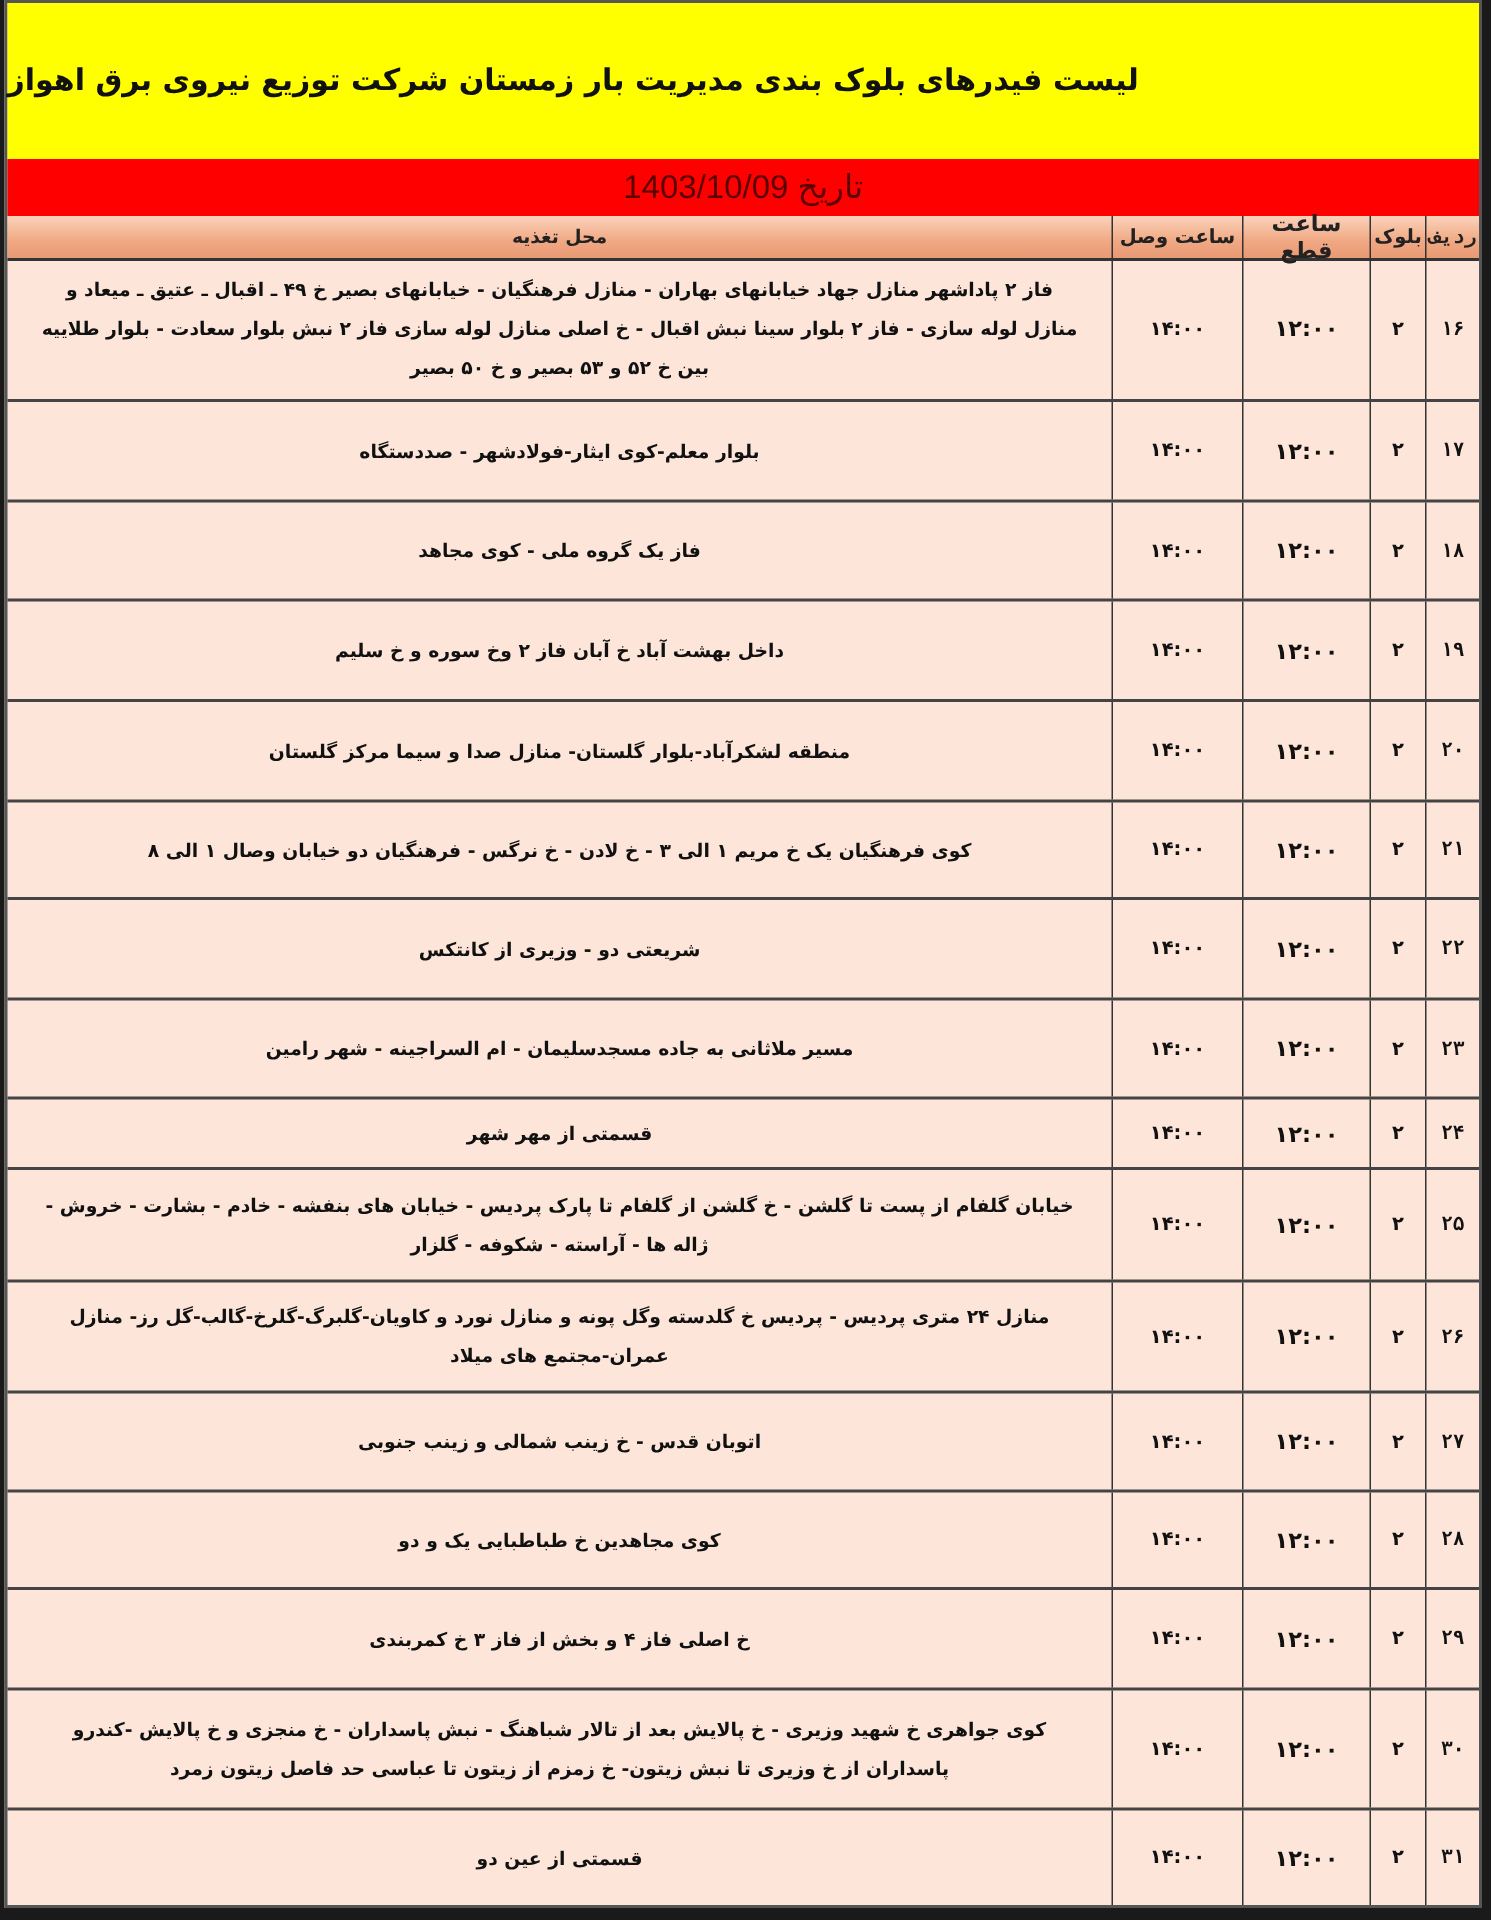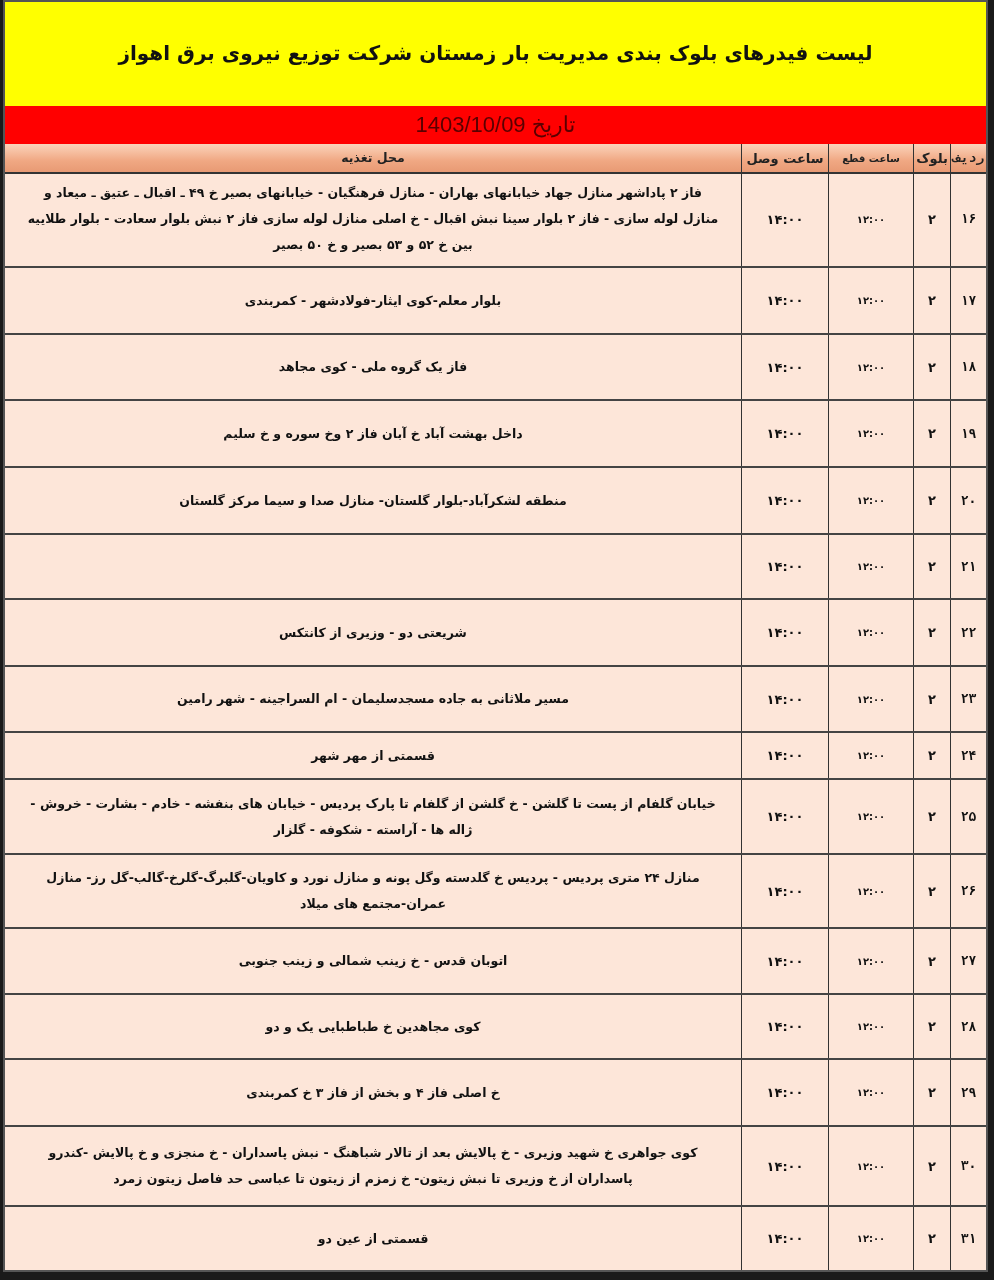--- a/index.html
+++ b/index.html
@@ -6,21 +6,21 @@
   body {
     width:994px; height:1280px; background:#1a1a1a; overflow:hidden;
     font-family:"DejaVu Sans", sans-serif;
   }
   .sheet {
     position:absolute; left:3px; top:0; width:985px; height:1272px;
     background:#fde6d9; border:2px solid #555; box-sizing:border-box;
   }
   .title-band {
     position:absolute; left:0; top:0; width:100%; height:104px;
-    background:#ffff00; display:flex; align-items:center; justify-content:center;
+    background:#ffff00; display:flex; align-items:center; 
     border-bottom:1px solid #c9a400;
   }
   .title-band span {
     direction:rtl; font-weight:bold; font-size:20px; color:#111;
     margin-top:-2px;
   }
   .date-band {
     position:absolute; left:0; top:104px; width:100%; height:38px;
     background:#ff0000; display:flex; align-items:center; justify-content:center;
   }
@@ -37,21 +37,21 @@
     border-left:1px solid #333; text-align:center;
   }
   .hcell { top:0; height:28px; font-size:13px; font-weight:bold; color:#222; direction:rtl; }
   .row {
     position:absolute; left:0; width:100%; box-sizing:border-box;
     border-bottom:2px solid #444;
   }
   .row .cell { top:0; bottom:0; font-weight:bold; color:#111; }
   .c-idx   { left:945px; width:36px; border-left:1px solid #333; font-size:13px;font-family:Liberation Mono, monospace; }
   .c-block { left:908px; width:37px; font-size:13px; }
-  .c-cut   { left:823px; width:85px; font-size:10px; }
+  .c-cut   { left:823px; width:85px; font-size:15px; }
   .c-conn  { left:736px; width:87px; font-size:13px;text-align:center; }
   .c-loc   { left:0; width:736px; border-left:none; font-size:12.5px; direction:rtl; line-height:26px; padding:0 21px; }
   .head-row .c-loc { border-left:none; }
 </style>
 </head>
 <body>
 
 <div class="sheet">
   <div class="title-band">
     <span>لیست فیدرهای بلوک بندی مدیریت بار زمستان شرکت توزیع نیروی برق اهواز</span>
@@ -73,21 +73,21 @@
     <div class="cell c-block">۲</div>
     <div class="cell c-cut">۱۲:۰۰</div>
     <div class="cell c-conn">۱۴:۰۰</div>
     <div class="cell c-loc">فاز ۲ پاداشهر منازل جهاد خیابانهای بهاران - منازل فرهنگیان - خیابانهای بصیر خ ۴۹ ـ اقبال ـ عتیق ـ میعاد و منازل لوله سازی - فاز ۲ بلوار سینا نبش اقبال - خ اصلی منازل لوله سازی فاز ۲ نبش بلوار سعادت - بلوار طلاییه بین خ ۵۲ و ۵۳ بصیر و خ ۵۰ بصیر</div>
   </div>
   <div class="row" style="top:266px;height:67px">
     <div class="cell c-idx">۱۷</div>
     <div class="cell c-block">۲</div>
     <div class="cell c-cut">۱۲:۰۰</div>
     <div class="cell c-conn">۱۴:۰۰</div>
-    <div class="cell c-loc">بلوار معلم-کوی ایثار-فولادشهر - کمربندی</div>
+    <div class="cell c-loc">بلوار معلم-کوی ایثار-فولادشهر - صددستگاه</div>
   </div>
   <div class="row" style="top:333px;height:66px">
     <div class="cell c-idx">۱۸</div>
     <div class="cell c-block">۲</div>
     <div class="cell c-cut">۱۲:۰۰</div>
     <div class="cell c-conn">۱۴:۰۰</div>
     <div class="cell c-loc">فاز یک گروه ملی - کوی مجاهد</div>
   </div>
   <div class="row" style="top:399px;height:67px">
     <div class="cell c-idx">۱۹</div>
@@ -101,20 +101,21 @@
     <div class="cell c-block">۲</div>
     <div class="cell c-cut">۱۲:۰۰</div>
     <div class="cell c-conn">۱۴:۰۰</div>
     <div class="cell c-loc">منطقه لشکرآباد-بلوار گلستان- منازل صدا و سیما مرکز گلستان</div>
   </div>
   <div class="row" style="top:533px;height:65px">
     <div class="cell c-idx">۲۱</div>
     <div class="cell c-block">۲</div>
     <div class="cell c-cut">۱۲:۰۰</div>
     <div class="cell c-conn">۱۴:۰۰</div>
+    <div class="cell c-loc">کوی فرهنگیان یک  خ مریم ۱ الی ۳ - خ لادن - خ نرگس - فرهنگیان دو خیابان وصال ۱ الی ۸</div>
   </div>
   <div class="row" style="top:598px;height:67px">
     <div class="cell c-idx">۲۲</div>
     <div class="cell c-block">۲</div>
     <div class="cell c-cut">۱۲:۰۰</div>
     <div class="cell c-conn">۱۴:۰۰</div>
     <div class="cell c-loc">شریعتی دو - وزیری از کانتکس</div>
   </div>
   <div class="row" style="top:665px;height:66px">
     <div class="cell c-idx">۲۳</div>

